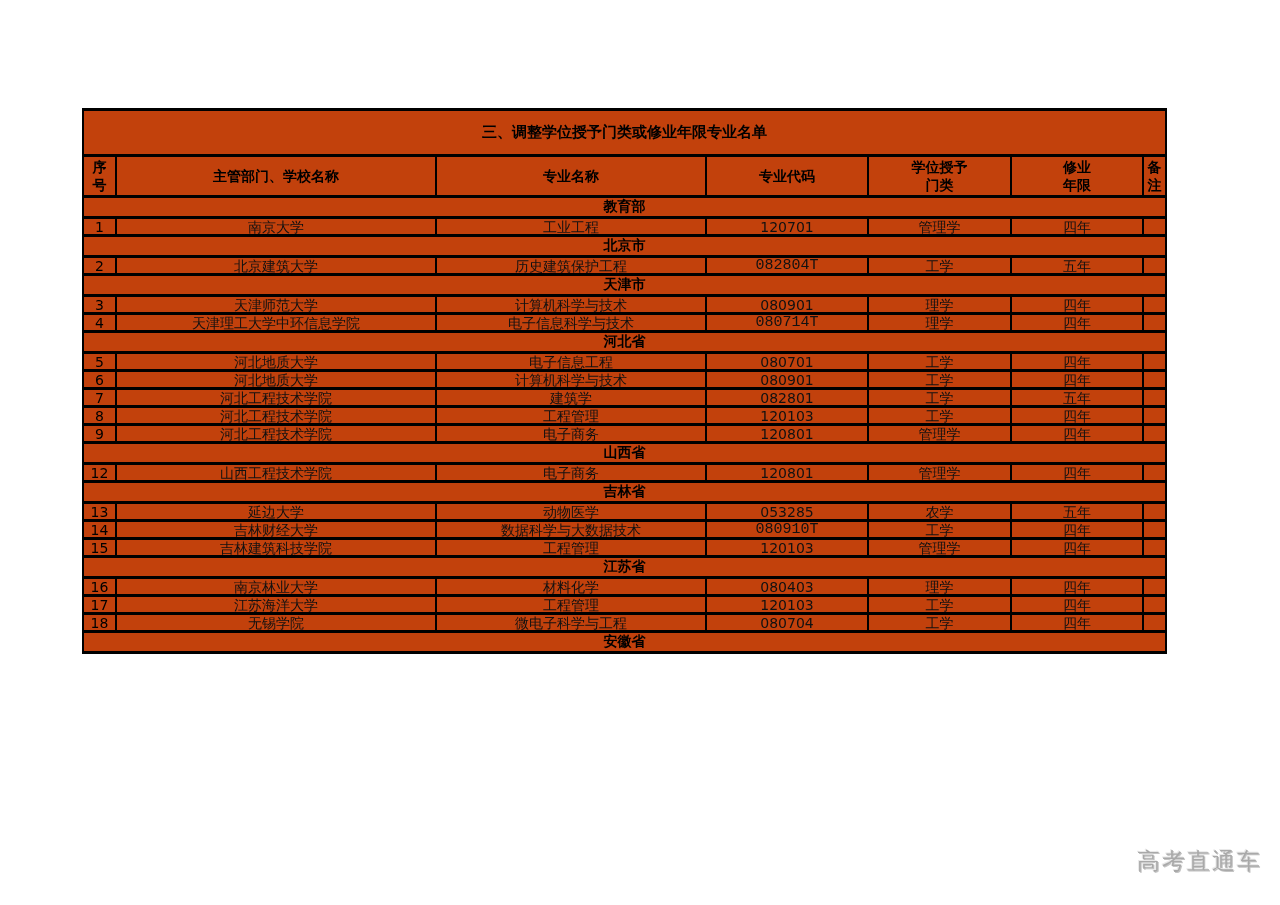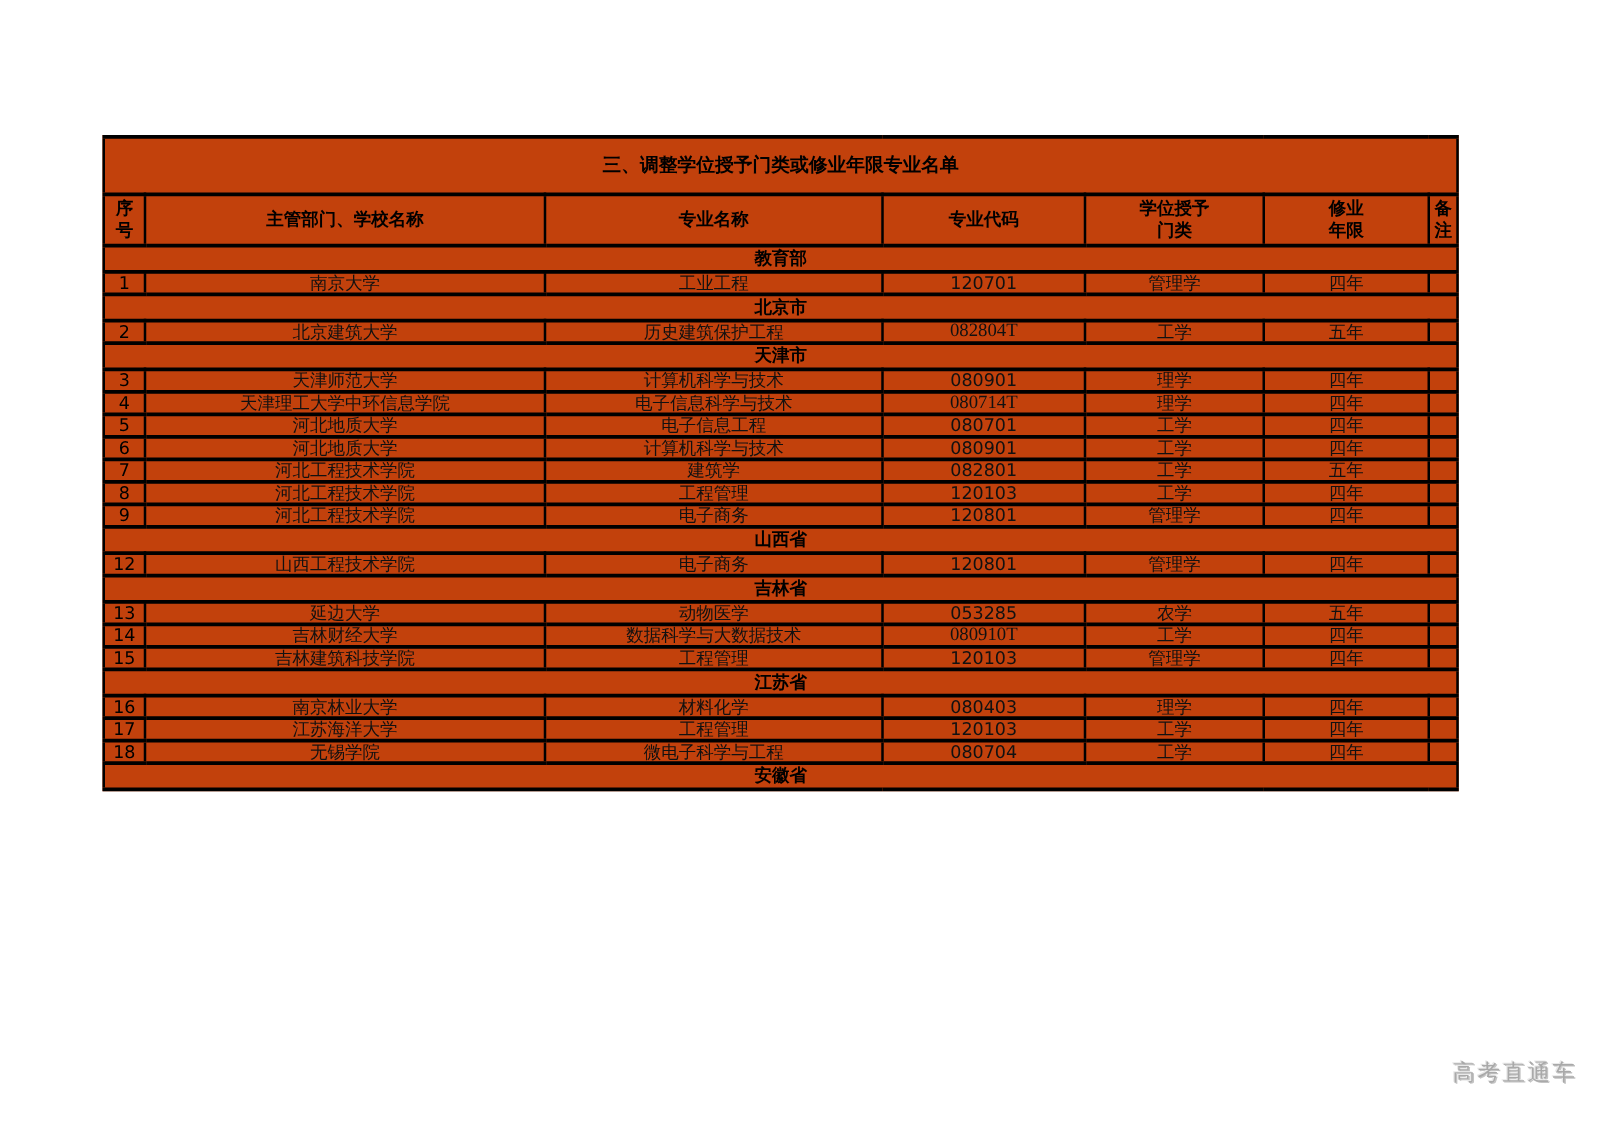--- a/index.html
+++ b/index.html
@@ -57,29 +57,29 @@
   tr.data-row td {
     height: 18px;
     white-space: nowrap;
     line-height: 1;
   }
   tr.data-row td.cell-seq {
     font-size: 14px;
     color: #000;
   }
   tr.data-row td.code-serif {
-    font-family: Liberation Serif, serif;
+    font-family: Liberation Mono, monospace;
     font-size: 15px;
     margin-left: 24px;
   }
   .watermark {
     position: absolute;
     right: 18px;
     top: 846px;
-    font-size: 18px;
+    font-size: 23px;
     letter-spacing: 2px;
     color: #a9a9a9;
     text-shadow: -1px -1px 0 #e9e9e9, 1px 1px 0 #c4c4c4;
     white-space: nowrap;
   }
 </style>
 </head>
 <body>
 
 <div class="sheet">
@@ -150,20 +150,23 @@
         </tr>
         <tr class="data-row">
           <td class="cell-seq">4</td>
           <td class="cell-school">天津理工大学中环信息学院</td>
           <td class="cell-major">电子信息科学与技术</td>
           <td class="cell-code code-serif">080714T</td>
           <td class="cell-degree">理学</td>
           <td class="cell-years">四年</td>
           <td class="cell-note"></td>
         </tr>
+        <tr class="group-row">
+          <td colspan="7">河北省</td>
+        </tr>
         <tr class="data-row">
           <td class="cell-seq">5</td>
           <td class="cell-school">河北地质大学</td>
           <td class="cell-major">电子信息工程</td>
           <td class="cell-code">080701</td>
           <td class="cell-degree">工学</td>
           <td class="cell-years">四年</td>
           <td class="cell-note"></td>
         </tr>
         <tr class="data-row">

